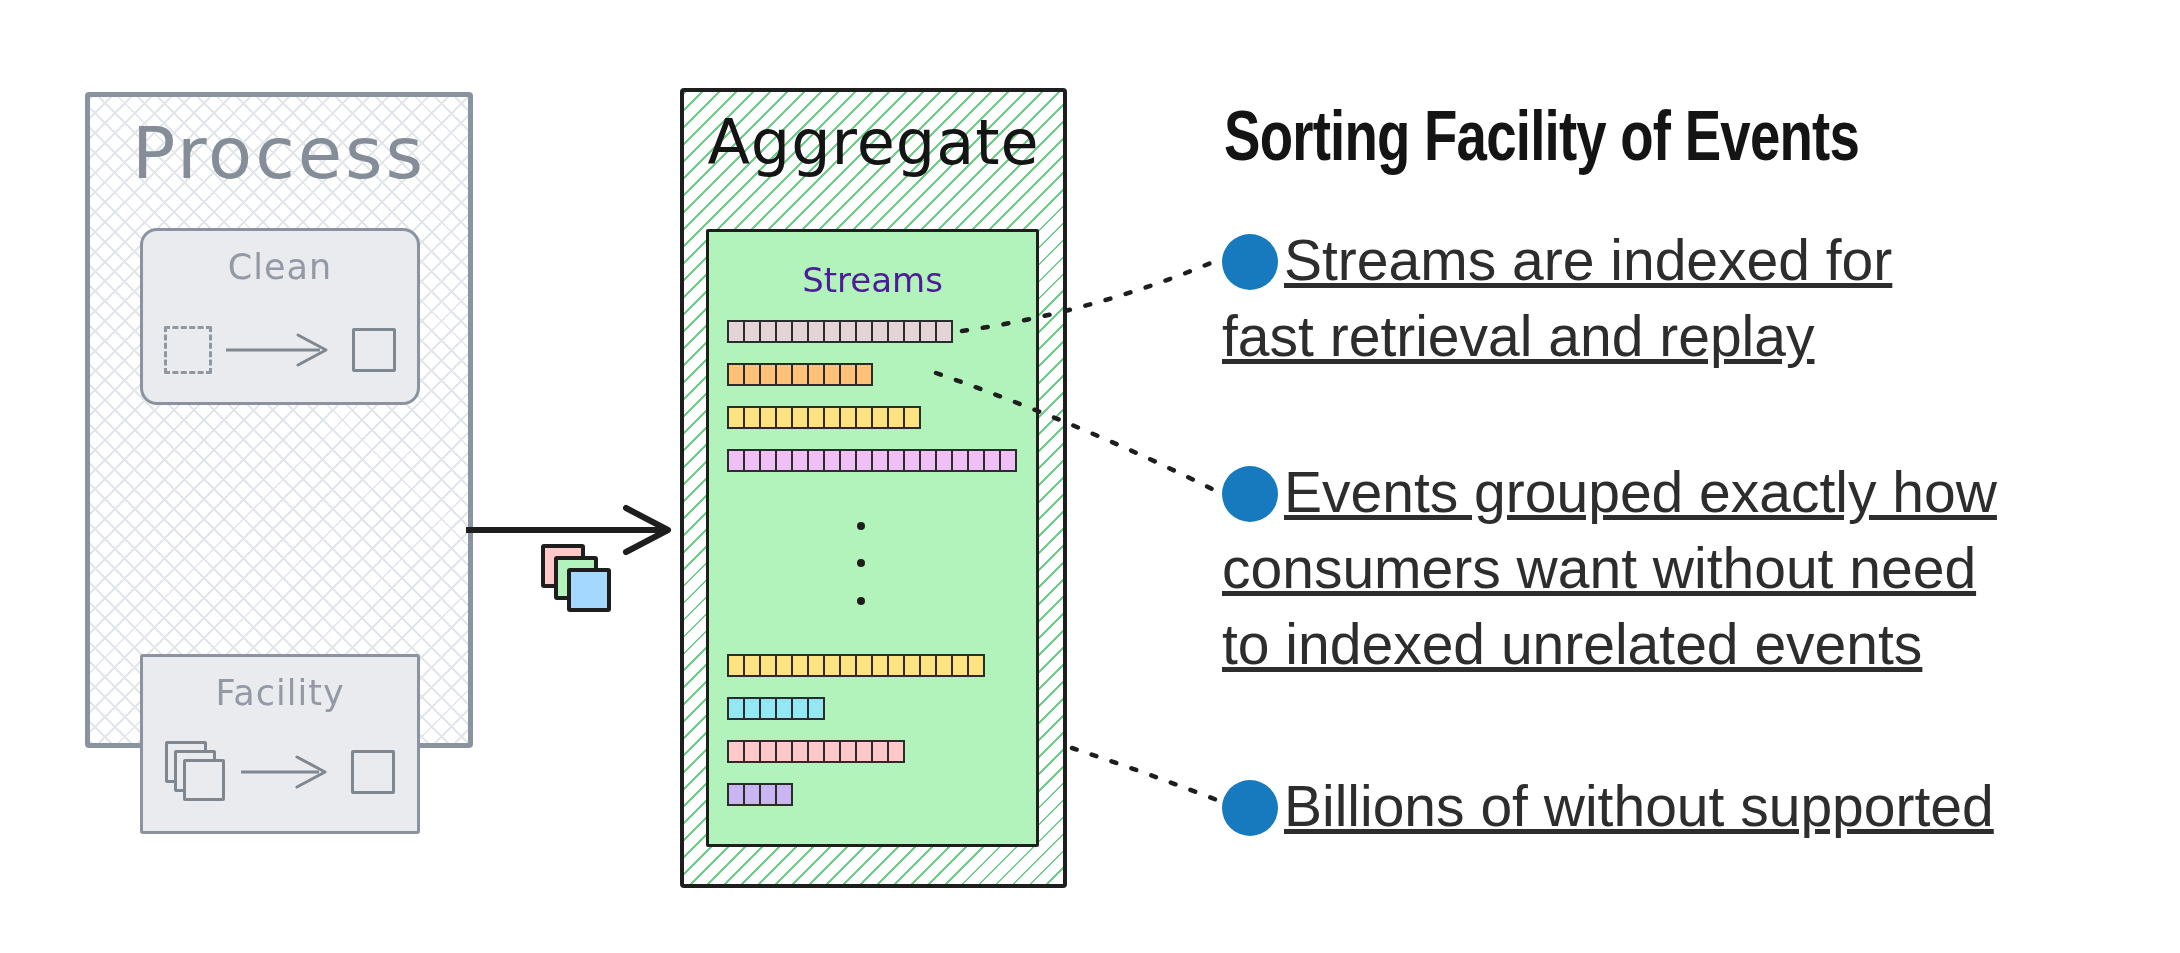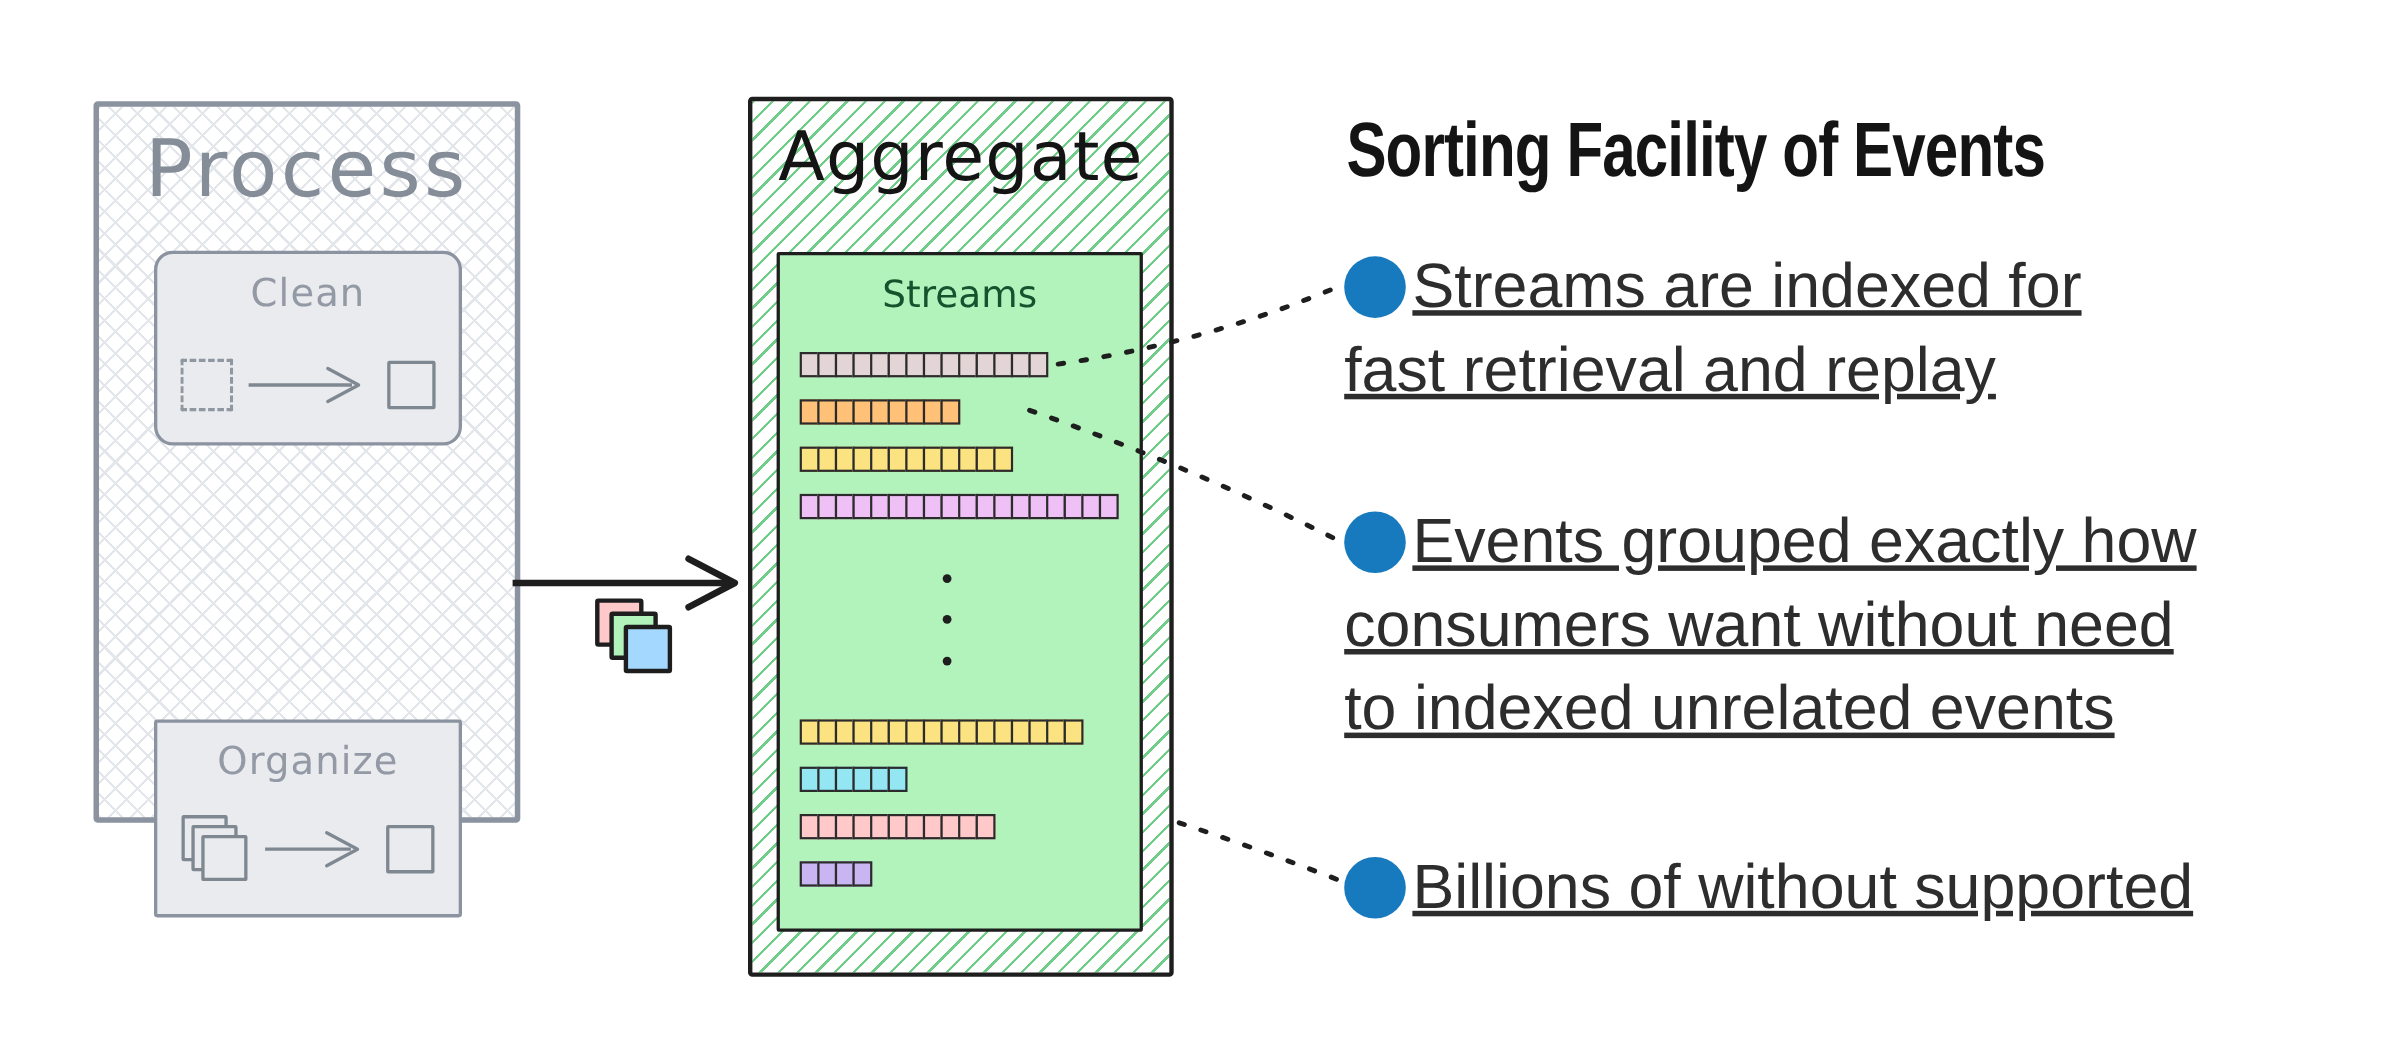--- a/index.html
+++ b/index.html
@@ -71,21 +71,21 @@
   }
   .organize-title {
     position:absolute; left:0; right:0; top:14px; text-align:center;
     font-size:62px; color:#141414; letter-spacing:1px;
   }
   .streams-box {
     position:absolute; left:22px; top:137px; width:333px; height:618px;
     background:#b2f2bb; border:3px solid #1e1e1e; border-radius:2px;
   }
   .streams-title {
-    margin-top:16px; text-align:center; font-size:34px; color:#14532d;
+    margin-top:28px; text-align:center; font-size:34px; color:#4c1d95;
   }
   .streams-rows {
     position:absolute; left:18px; top:88px; right:10px; bottom:10px;
     display:flex; flex-direction:column; gap:20px; align-items:flex-start;
   }
   .stream-bar { display:flex; height:23px; }
   .stream-bar .seg {
     width:18px; height:23px; border:2px solid #2b2b2b; margin-left:-2px;
   }
   .stream-bar .seg:first-child { margin-left:0; }
@@ -129,21 +129,21 @@
         <svg width="116" height="44">
           <line x1="2" y1="22" x2="96" y2="22" stroke="#7f8791" stroke-width="3"></line>
           <path d="M74 7 L102 22 L74 37" fill="none" stroke="#7f8791" stroke-width="3" stroke-linecap="round" stroke-linejoin="round"></path>
         </svg>
         <div class="sq-solid"></div>
       </div>
     </div>
 
 
     <div class="process-step step-aggregate">
-      <div class="step-label hand">Organize</div>
+      <div class="step-label hand">Facility</div>
       <div class="icon-row">
         <div class="stack-wrap">
           <div class="st st1"></div>
             <div class="st st2"></div>
             <div class="st st3"></div>
         </div>
         <svg width="100" height="44">
           <line x1="2" y1="22" x2="80" y2="22" stroke="#7f8791" stroke-width="3"></line>
           <path d="M58 7 L86 22 L58 37" fill="none" stroke="#7f8791" stroke-width="3" stroke-linecap="round" stroke-linejoin="round"></path>
         </svg>

